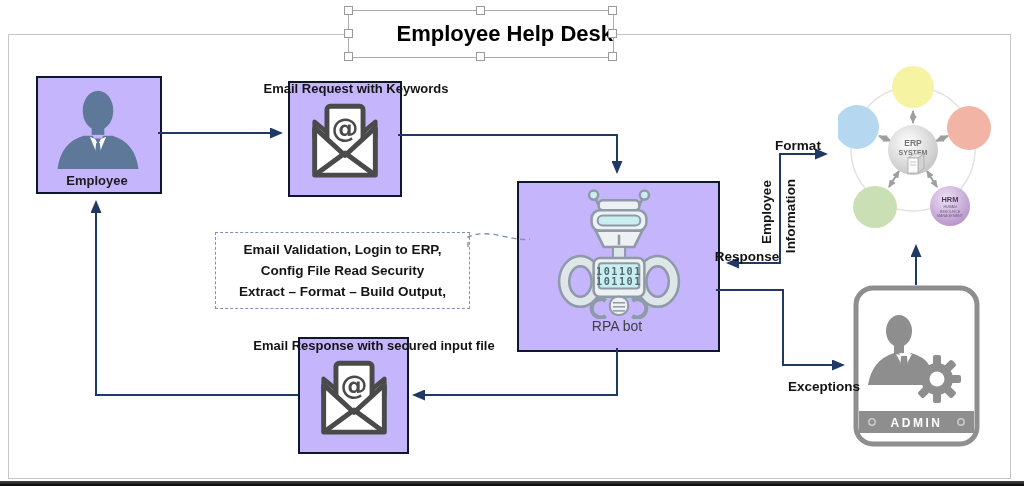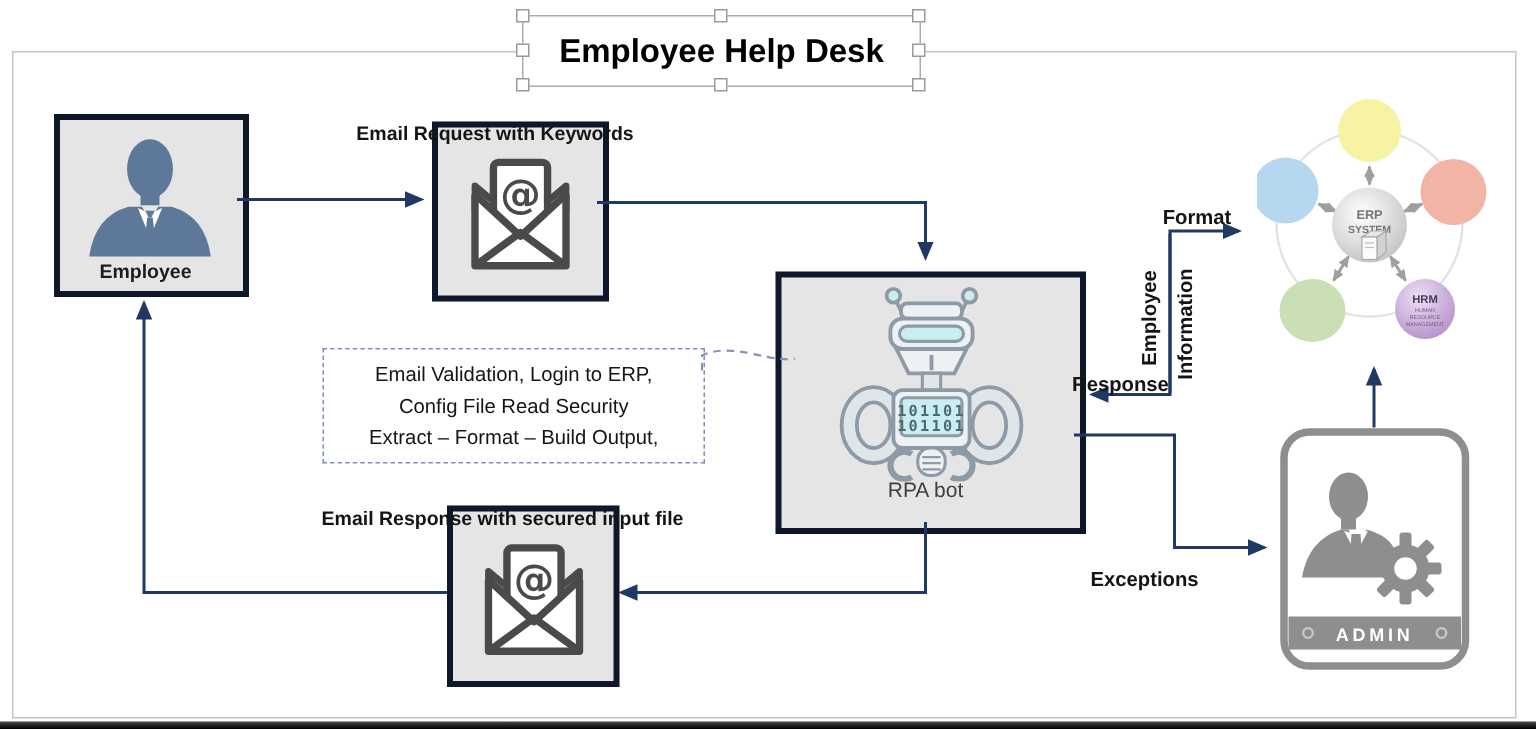--- a/index.html
+++ b/index.html
@@ -2,40 +2,40 @@
 <html><head>
 <meta charset="utf-8">
 <style>
   html,body{margin:0;padding:0;background:#fff;}
   .stage{position:relative;width:1024px;height:486px;background:#fff;overflow:hidden;
          font-family:"Liberation Sans",sans-serif;}
   .outer-border{position:absolute;left:8px;top:34px;width:1001px;height:443px;
                 border:1.5px solid #c6c6c6;z-index:1;}
   .bottom-bar{position:absolute;left:0;top:481px;width:1024px;height:5px;
               background:linear-gradient(#4a4a4a,#000);z-index:1;}
-  .node{position:absolute;background:#e5e5e5;border:4px solid #0f172a;z-index:2;}
+  .node{position:absolute;background:#c4b5fd;border:2px solid #0f172a;z-index:2;}
   .wires{position:absolute;left:0;top:0;z-index:5;pointer-events:none;}
   .lbl{position:absolute;z-index:6;font-weight:bold;color:#141414;font-size:13.5px;
        white-space:nowrap;}
   .caption{position:absolute;z-index:6;font-weight:bold;color:#141414;font-size:13px;
-           white-space:nowrap;transform:translateX(-50%);}
+           white-space:nowrap;transform:translateX(-50%);margin-left:26px;}
   .center-lbl{transform:translate(-50%,-50%);}
   .rot-lbl{transform:translate(-50%,-50%) rotate(-90deg);}
   .titlebox{position:absolute;left:348px;top:10px;width:264px;height:46px;background:#fff;
-            border:1px solid #ababab;z-index:10;display:flex;align-items:center;justify-content:center;}
+            border:1px solid #ababab;z-index:10;display:flex;align-items:center;justify-content:flex-end;}
   .titlebox .title-text{font-size:22px;font-weight:600;color:#000;}
   .handle{position:absolute;width:9px;height:9px;background:#fff;border:1px solid #9a9a9a;
           box-sizing:border-box;z-index:11;}
   .node-label{position:absolute;z-index:6;white-space:nowrap;}
   .emp-label{font-size:13px;font-weight:bold;color:#1c1c1c;transform:translateX(-50%);}
   .rpa-label{font-size:14px;font-weight:500;color:#404040;transform:translateX(-50%);}
   .notebox{position:absolute;left:215px;top:232px;width:253px;height:75px;z-index:2;
            border:1.5px dashed #8091b8;background:#fff;display:flex;flex-direction:column;
            align-items:center;justify-content:center;}
-  .notebox div{font-size:13.5px;font-weight:normal;color:#151515;line-height:21px;white-space:nowrap;}
+  .notebox div{font-size:13.5px;font-weight:bold;color:#151515;line-height:21px;white-space:nowrap;}
   svg{display:block;}
 </style>
 </head>
 <body>
 
 <div class="stage">
 
   <div class="outer-border"></div>
 
   <div class="node" style="left:36px;top:76px;width:122px;height:114px;">
@@ -110,21 +110,21 @@
     <div>Email Validation, Login to ERP,</div>
     <div>Config File Read Security</div>
     <div>Extract – Format – Build Output,</div>
   </div>
 
   <div class="node" style="left:298px;top:337px;width:107px;height:113px;">
     <svg width="82" height="82" viewBox="0 0 100 100" style="position:absolute;left:13px;top:21px;">
       <use href="#envelope"></use>
     </svg>
   </div>
-  <div class="caption" style="left:335px;top:338px;">Email Response with secured input file</div>
+  <div class="caption" style="left:348px;top:338px;">Email Response with secured input file</div>
 
   <svg width="170" height="200" viewBox="0 0 170 200" style="position:absolute;left:838px;top:52px;z-index:2;">
     <defs>
       <radialGradient id="sphereG" cx="40%" cy="35%" r="75%">
         <stop offset="0%" stop-color="#ffffff"></stop>
           <stop offset="100%" stop-color="#bfbfbf"></stop>
       </radialGradient>
       <radialGradient id="hrmG" cx="40%" cy="30%" r="80%">
         <stop offset="0%" stop-color="#ecdff4"></stop>
           <stop offset="100%" stop-color="#b18cc6"></stop>
@@ -201,21 +201,21 @@
       <path d="M617,348 V395 H414" marker-end="url(#navy-arrow)"></path>
       <path d="M298,395 H96 V202" marker-end="url(#navy-arrow)"></path>
     </g>
     <path d="M468,247 V237 Q480,231 502,236 T530,239" fill="none" stroke="#8091b8" stroke-width="1.4" stroke-dasharray="5,4"></path>
   </svg>
 
   <div class="lbl center-lbl" style="left:798px;top:145px;">Format</div>
   <div class="lbl center-lbl" style="left:747px;top:256px;">Response</div>
   <div class="lbl rot-lbl" style="left:766px;top:212px;">Employee</div>
   <div class="lbl rot-lbl" style="left:790px;top:216px;">Information</div>
-  <div class="lbl center-lbl" style="left:763px;top:386px;">Exceptions</div>
+  <div class="lbl center-lbl" style="left:824px;top:386px;">Exceptions</div>
 
   <div class="titlebox">
     <span class="title-text">Employee Help Desk</span>
     <div class="handle" style="left:-5px;top:-5px;"></div>
     <div class="handle" style="left:127px;top:-5px;"></div>
     <div class="handle" style="left:259px;top:-5px;"></div>
     <div class="handle" style="left:-5px;top:18px;"></div>
     <div class="handle" style="left:259px;top:18px;"></div>
     <div class="handle" style="left:-5px;top:41px;"></div>
     <div class="handle" style="left:127px;top:41px;"></div>

